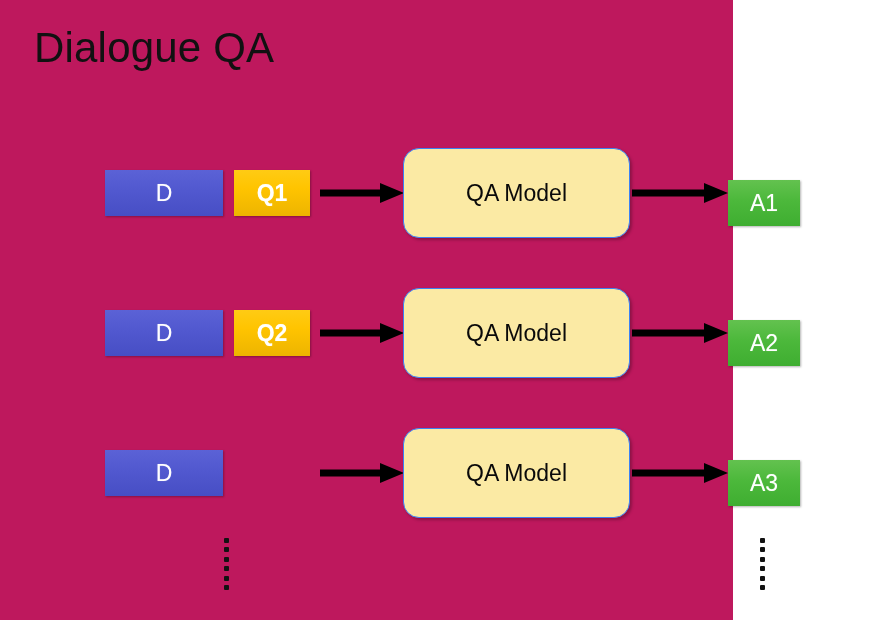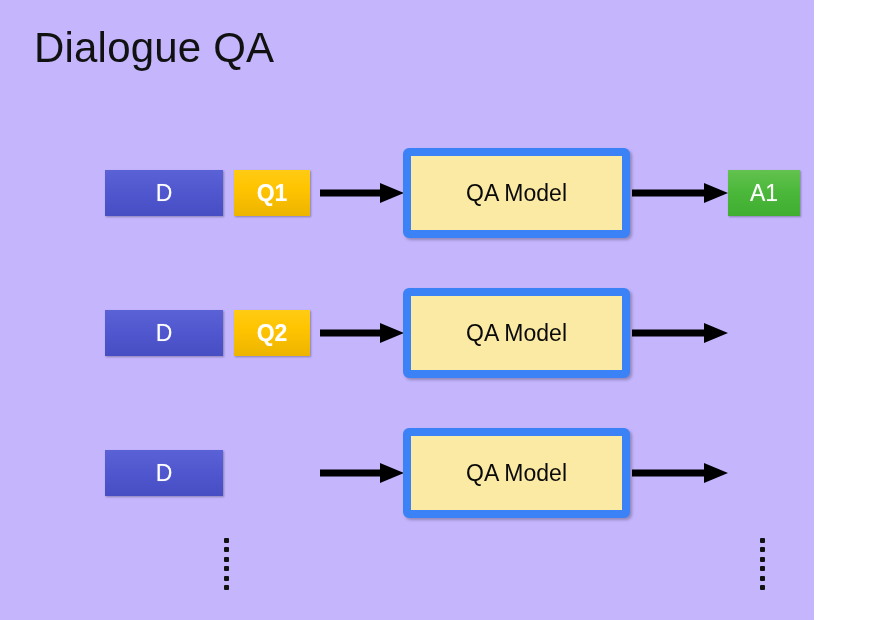--- a/index.html
+++ b/index.html
@@ -13,23 +13,23 @@
     height: 620px;
     position: relative;
     overflow: hidden;
     font-family: "Liberation Sans", sans-serif;
     -webkit-font-smoothing: antialiased;
   }
 
   #slide {
     position: absolute;
     inset: 0;
-    width: 814px;
+    width: 733px;
     height: 620px;
-    background: #c4b5fd;
+    background: #be185d;
     text-align: center;
   }
 
   
   #title {
     position: absolute;
     left: 34px;
     top: 24px;
     font-size: 42px;
     font-weight: 300;
@@ -105,40 +105,40 @@
 
   
   .model-box {
     position: absolute;
     left: 403px;
     top: 5px;
     width: 227px;
     height: 90px;
     box-sizing: border-box;
     background: #fbeaa4;
-    border: 8px solid #3b82f6;
-    border-radius: 6px;
+    border: 1px solid #3b82f6;
+    border-radius: 16px;
     box-shadow: 2px 2px 3px rgba(0,0,0,0.26);
     display: flex;
     align-items: center;
     justify-content: center;
   }
   .model-box .lbl {
     color: #0a0a0a;
     font-size: 23px;
     font-weight: 400;
     line-height: 1;
     white-space: nowrap;
   }
 
   
   .a-box {
     position: absolute;
     left: 728px;
-    top: 27px;
+    top: 37px;
     width: 72px;
     height: 46px;
     background: linear-gradient(180deg, #63c24f 0%, #4cb83b 45%, #3fae31 100%);
     box-shadow: 1px 1px 2px rgba(0,0,0,0.30);
     display: flex;
     align-items: center;
     justify-content: center;
   }
   .a-box .lbl {
     color: #ffffff;
@@ -225,20 +225,23 @@
     <div class="model-box">
       <span class="lbl">QA Model</span>
     </div>
 
     <div class="arrow arrow-out">
       <svg width="96" height="24" viewBox="0 0 96 24">
         <path d="M0 8.5 H72 V2 L96 12 L72 22 V15.5 H0 Z" fill="#000000"></path>
       </svg>
     </div>
 
+    <div class="a-box">
+      <span class="lbl">A2</span>
+    </div>
   </div>
 
   <div class="row row-3">
 
     <div class="d-box">
       <span class="lbl">D</span>
     </div>
 
 
     <div class="arrow arrow-in">
@@ -250,20 +253,23 @@
     <div class="model-box">
       <span class="lbl">QA Model</span>
     </div>
 
     <div class="arrow arrow-out">
       <svg width="96" height="24" viewBox="0 0 96 24">
         <path d="M0 8.5 H72 V2 L96 12 L72 22 V15.5 H0 Z" fill="#000000"></path>
       </svg>
     </div>
 
+    <div class="a-box">
+      <span class="lbl">A3</span>
+    </div>
   </div>
 
   <div class="vdots vdots-left">
       <span class="dot"></span>
       <span class="dot"></span>
       <span class="dot"></span>
       <span class="dot"></span>
       <span class="dot"></span>
       <span class="dot"></span>
     </div>

